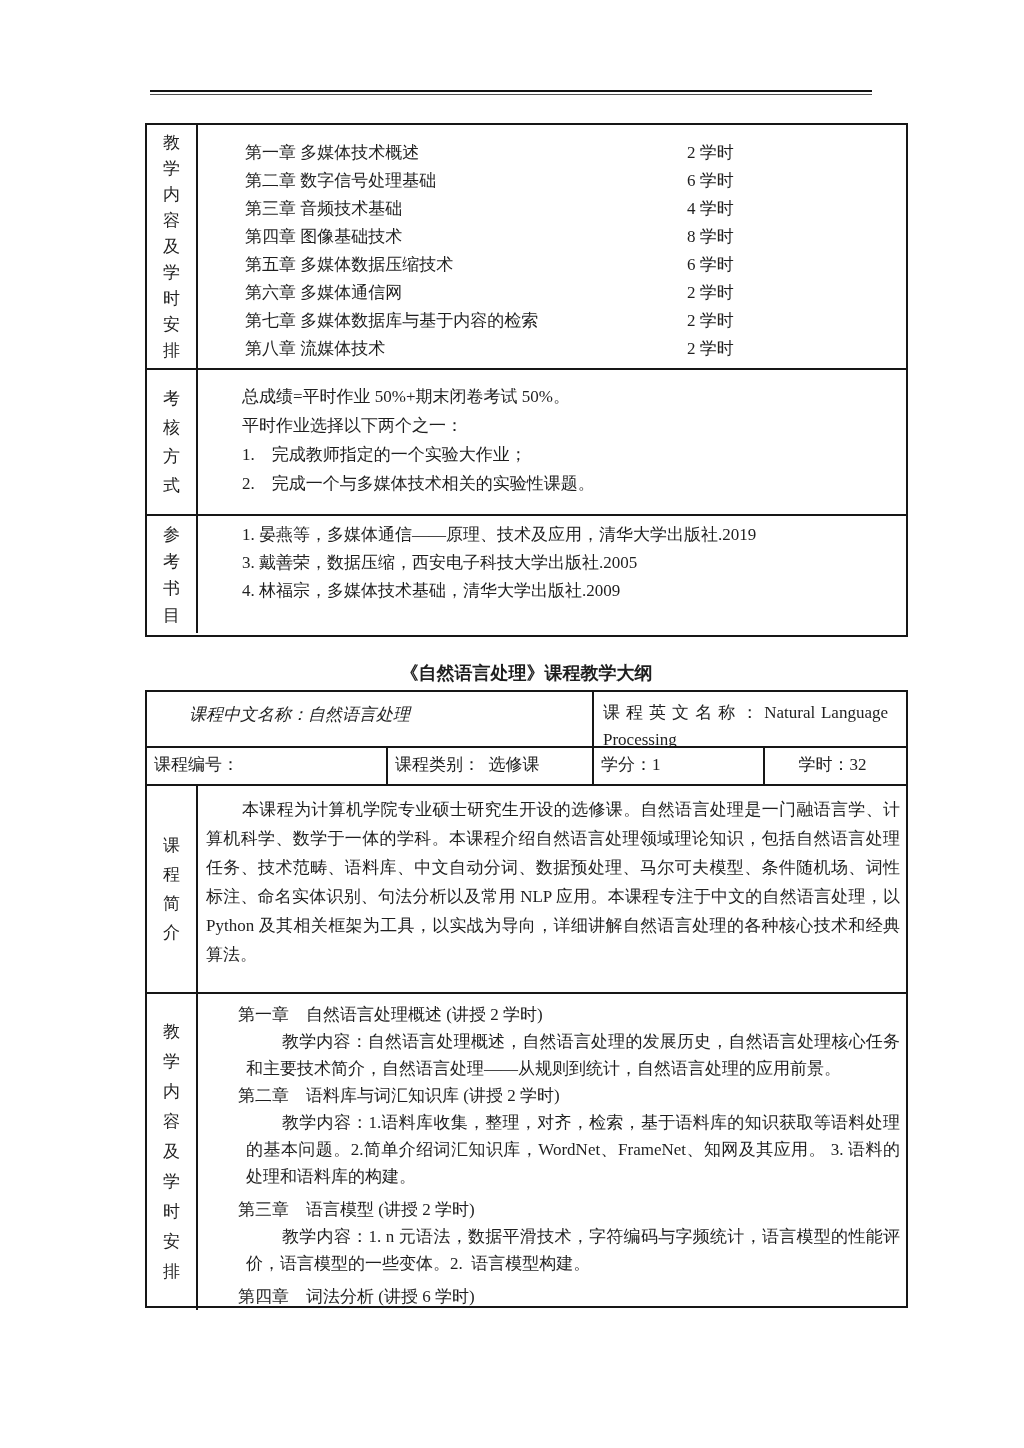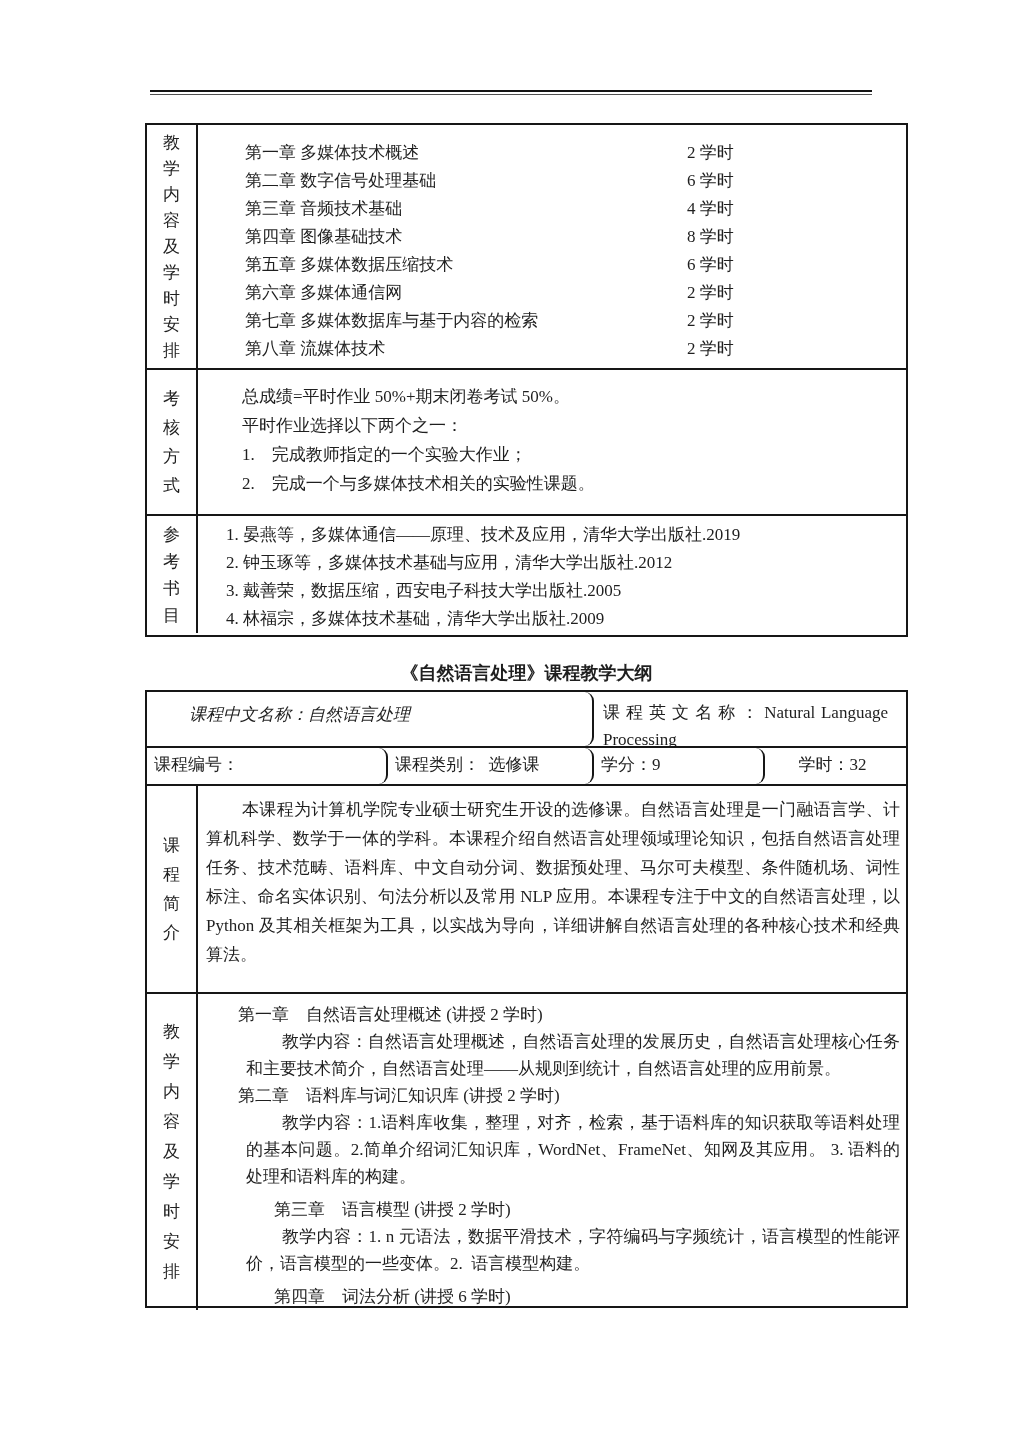--- a/index.html
+++ b/index.html
@@ -29,29 +29,29 @@
 
   .hdr {
     flex:0 0 51px; width:51px; border-right:2px solid #161616; box-sizing:border-box;
     display:flex; align-items:center; justify-content:center;
     text-align:center; line-height:29px; overflow:hidden;
   }
   .lh26 { line-height:26px; }
   .lh27 { line-height:27px; }
   .lh30 { line-height:30px; }
 
-  .cell { flex:1; overflow:hidden; box-sizing:border-box;border-radius:9px; }
+  .cell { flex:1; overflow:hidden; box-sizing:border-box; }
 
   
   .chapters { padding:14px 0 0 0; }
   .chap-line { display:flex; padding-left:47px; line-height:28px; }
   .chap-t { width:442px; }
   .assess { padding:12px 16px 0 44px; }
   .assess p { margin:0; line-height:29px; }
-  .refs { padding:5px 12px 0 28px; }
+  .refs { padding:5px 12px 0 44px; }
   .refs p { margin:0; line-height:28px; }
 
   .doc-title {
     position:absolute; left:145px; top:661px; width:763px;
     text-align:center; font-weight:bold; font-size:18px;
   }
 
   
   .c-cn { flex:0 0 447px; border-right:2px solid #161616; box-sizing:border-box;
           padding:10px 8px 0 42px; line-height:26px; overflow:hidden;font-style:italic; }
@@ -64,21 +64,21 @@
   .c-type { flex:0 0 206px; }
   .c-cred { flex:0 0 171px; }
   .c-hrs  { flex:1; border-right:none; text-align:center; padding-left:0; }
 
   .intro { padding:9px 6px 0 8px; }
   .intro p { margin:0; text-indent:36px; text-align:justify; line-height:29px; }
 
   .sched { padding:7px 4px 0 0; }
   .sched .chap { margin:0; padding-left:40px; line-height:27px; }
   .sched .cont { margin:0 2px 0 48px; text-indent:36px; text-align:justify; line-height:27px; }
-  .sched .gap  { margin-top:6px;margin-left:36px; }
+  .sched .gap  { margin-top:6px; }
 </style>
 </head>
 <body>
 
 <div class="page">
 
   <div class="top-rule"></div>
 
   <div class="tbl t1">
 
@@ -141,42 +141,41 @@
       </div>
     </div>
 
     <div class="row last" style="height:117px">
       <div class="hdr lh27 prl">参
 考
 书
 目</div>
       <div class="cell refs">
         <p class="pre">1. 晏燕等，多媒体通信——原理、技术及应用，清华大学出版社.2019</p>
-        <p class="pre">2. 钟玉琢等，多媒体技术基础与应用，清华大学出版社.2012</p>
         <p class="pre">3. 戴善荣，数据压缩，西安电子科技大学出版社.2005</p>
         <p class="pre">4. 林福宗，多媒体技术基础，清华大学出版社.2009</p>
       </div>
     </div>
   </div>
 
   <div class="doc-title pre">《自然语言处理》课程教学大纲</div>
 
   <div class="tbl t2">
 
     <div class="row" style="height:56px">
       <div class="cell c-cn pre">课程中文名称：自然语言处理</div>
       <div class="cell c-en">
         <span class="spread pre">课程英文名称：</span><span class="pre">Natural Language Processing</span>
       </div>
     </div>
 
     <div class="row" style="height:38px">
       <div class="cell r2c c-no pre">课程编号：</div>
       <div class="cell r2c c-type pre">课程类别：  选修课</div>
-      <div class="cell r2c c-cred pre">学分：9</div>
+      <div class="cell r2c c-cred pre">学分：1</div>
       <div class="cell r2c c-hrs pre">学时：32</div>
     </div>
 
     <div class="row" style="height:208px">
       <div class="hdr prl">课
 程
 简
 介</div>
       <div class="cell intro">
         <p class="pre">本课程为计算机学院专业硕士研究生开设的选修课。自然语言处理是一门融语言学、计算机科学、数学于一体的学科。本课程介绍自然语言处理领域理论知识，包括自然语言处理任务、技术范畴、语料库、中文自动分词、数据预处理、马尔可夫模型、条件随机场、词性标注、命名实体识别、句法分析以及常用 NLP 应用。本课程专注于中文的自然语言处理，以 Python 及其相关框架为工具，以实战为导向，详细讲解自然语言处理的各种核心技术和经典算法。</p>

